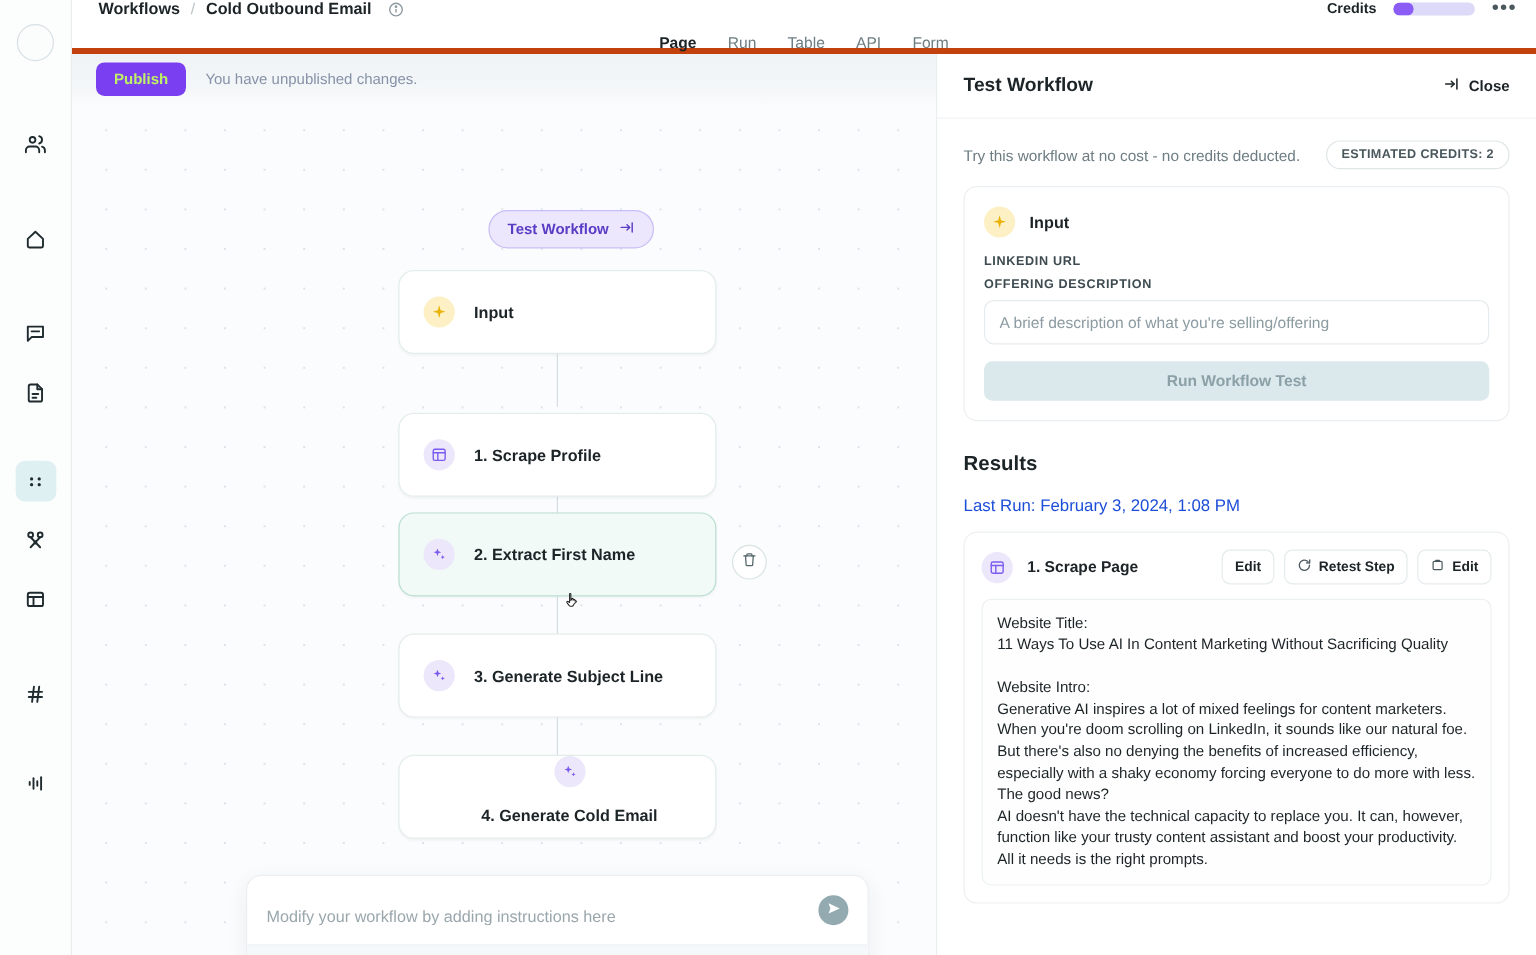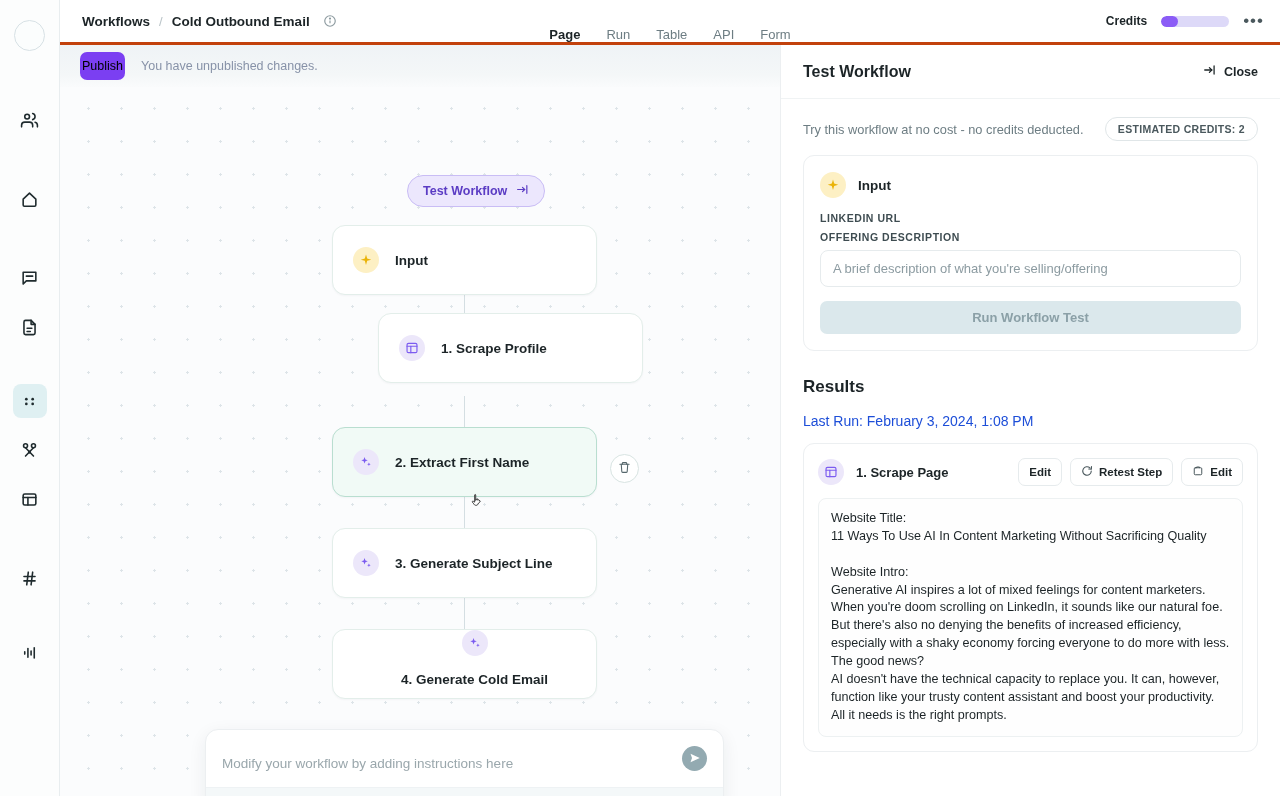--- a/index.html
+++ b/index.html
@@ -33,22 +33,22 @@
   .rail-icon.active { background: #dff0f2; }
   .rail-gap-lg { margin-bottom: 45px; }
   .rail-gap-md { margin-bottom: 40px; }
   .rail-icon svg { width: 19px; height: 19px; display: block; }
 
   
   .main { flex: 1 1 auto; display: flex; flex-direction: column; min-width: 0; }
 
   .topbar {
     height: 45px; flex: 0 0 45px;
-    display: flex; align-items: center;
-    border-bottom: 3px solid #c2410c;
+    display: flex; align-items: flex-start;
+    border-bottom: 5px solid #c2410c;
     background: #ffffff; position: relative;
     padding: 0 16px 0 22px;
   }
   .crumbs { display: flex; align-items: center; gap: 9px; }
   .crumb-root { font-size: 13.5px; font-weight: bold; color: #1c2427; cursor: pointer; }
   .crumb-sep { font-size: 13px; color: #b9c3c7; }
   .crumb-cur { font-size: 13.5px; font-weight: bold; color: #1c2427; }
   .info-ico { width: 14px; height: 14px; color: #8d9ba0; margin-left: 4px; cursor: pointer; }
   .info-ico svg { display: block; width: 14px; height: 14px; }
 
@@ -85,22 +85,22 @@
     background-size: 33px 33px;
     background-position: 12px 14px;
   }
   .publish-bar {
     position: absolute; top: 0; left: 0; right: 0; height: 42px;
     background: linear-gradient(to bottom, #eff3f6 0%, #f4f7f8 70%, #fafbfc 100%);
     display: flex; align-items: center; padding: 0 0 0 20px; gap: 16px;
     z-index: 6;
   }
   .publish-btn {
-    background: #7b3ff2; color: #000000; font-size: 12.5px; font-weight: normal;
-    border: none; border-radius: 7px; padding: 7px 2px; cursor: pointer;
+    background: #7b3ff2; color: #bef264; font-size: 12.5px; font-weight: bold;
+    border: none; border-radius: 7px; padding: 7px 15px; cursor: pointer;
   }
   .publish-note { font-size: 12.5px; color: #8792a8; }
 
   .flow { position: absolute; top: 42px; left: 0; right: 0; bottom: 0; }
 
   .test-wf-btn {
     position: absolute; left: 347px; top: 88px;
     background: #ece7fd; border: 1px solid #c9bdf5;
     color: #5b3cc4; font-size: 12.5px; font-weight: bold;
     border-radius: 16px; padding: 7px 15px;
@@ -394,21 +394,21 @@
 
           <div class="node" style="top:138px;">
             <span class="node-ico yellow">
               <svg viewBox="0 0 24 24" fill="currentColor">
                   <path d="M12 2.5 14 9.5 21 11.5 14 13.5 12 20.5 10 13.5 3 11.5 10 9.5z"></path>
                 </svg>
             </span>
             <span class="node-label">Input</span>
           </div>
 
-          <div class="node" style="top:226px;margin-left:46px;">
+          <div class="node" style="top:257px;">
             <span class="node-ico purple">
               <svg viewBox="0 0 24 24" fill="none" stroke="currentColor" stroke-width="2" stroke-linecap="round" stroke-linejoin="round">
                 <rect x="3.5" y="4" width="17" height="16" rx="2.5"></rect>
                   <line x1="3.5" y1="9" x2="20.5" y2="9"></line>
                   <line x1="10" y1="9" x2="10" y2="20"></line>
               </svg>
             </span>
             <span class="node-label">1. Scrape Profile</span>
           </div>
 

